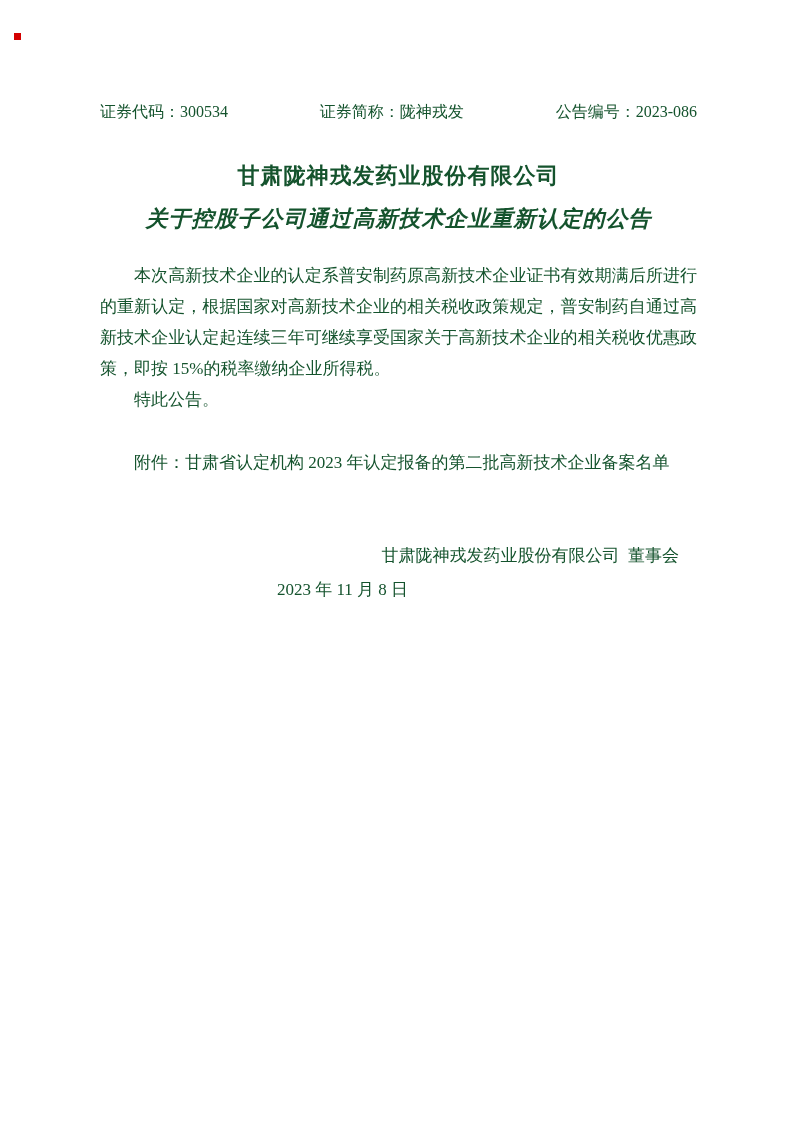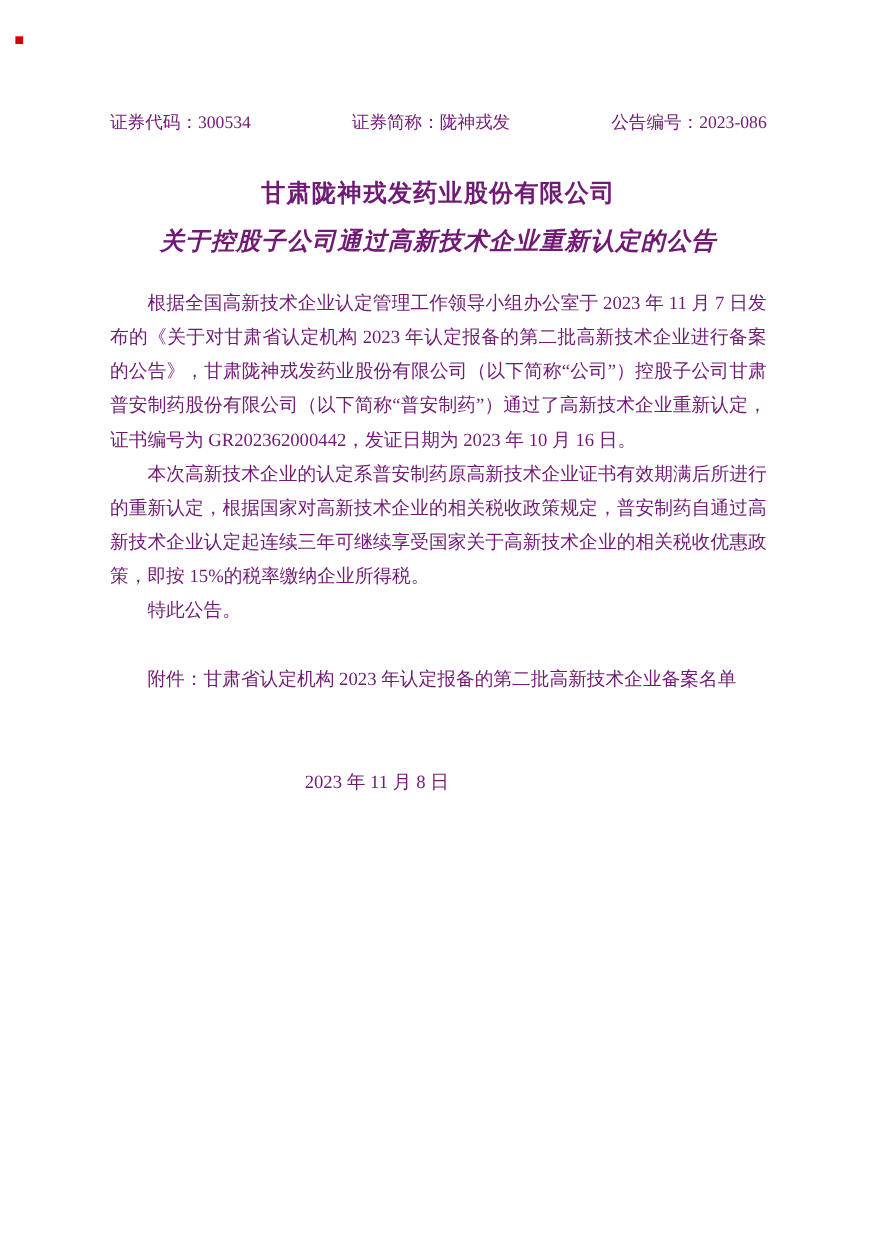--- a/index.html
+++ b/index.html
@@ -7,21 +7,21 @@
     padding: 0;
     background: #ffffff;
   }
   .page {
     position: relative;
     width: 793px;
     height: 1122px;
     background: #ffffff;
     box-sizing: border-box;
     padding: 102px 96px 0 100px;
-    color: #701a75;
+    color: #14532d;
     font-family: "Liberation Serif", "DejaVu Serif", serif;
     overflow: hidden;
   }
   .red-dot {
     position: absolute;
     left: 14px;
     top: 33px;
     width: 7px;
     height: 7px;
     background: #d40000;
@@ -100,24 +100,24 @@
     <span>证券简称：陇神戎发</span>
     <span>公告编号：2023-086</span>
   </div>
 
   <div class="title-line title-company">甘肃陇神戎发药业股份有限公司</div>
 
   <div class="title-line title-subject">关于控股子公司通过高新技术企业重新认定的公告</div>
 
 
   <div class="body-text">
-    <p>根据全国高新技术企业认定管理工作领导小组办公室于 2023 年 11 月 7 日发布的《关于对甘肃省认定机构 2023 年认定报备的第二批高新技术企业进行备案的公告》，甘肃陇神戎发药业股份有限公司（以下简称“公司”）控股子公司甘肃普安制药股份有限公司（以下简称“普安制药”）通过了高新技术企业重新认定，证书编号为 GR202362000442，发证日期为 2023 年 10 月 16 日。</p>
     <p>本次高新技术企业的认定系普安制药原高新技术企业证书有效期满后所进行的重新认定，根据国家对高新技术企业的相关税收政策规定，普安制药自通过高新技术企业认定起连续三年可继续享受国家关于高新技术企业的相关税收优惠政策，即按 15%的税率缴纳企业所得税。</p>
     <p>特此公告。</p>
   </div>
 
   <div class="attachment">附件：甘肃省认定机构 2023 年认定报备的第二批高新技术企业备案名单</div>
 
   <div class="signature">
+    <div class="sig-company">甘肃陇神戎发药业股份有限公司  董事会</div>
     <div class="sig-date">2023 年 11 月 8 日</div>
   </div>
 
 </div>
 
 </body></html>

